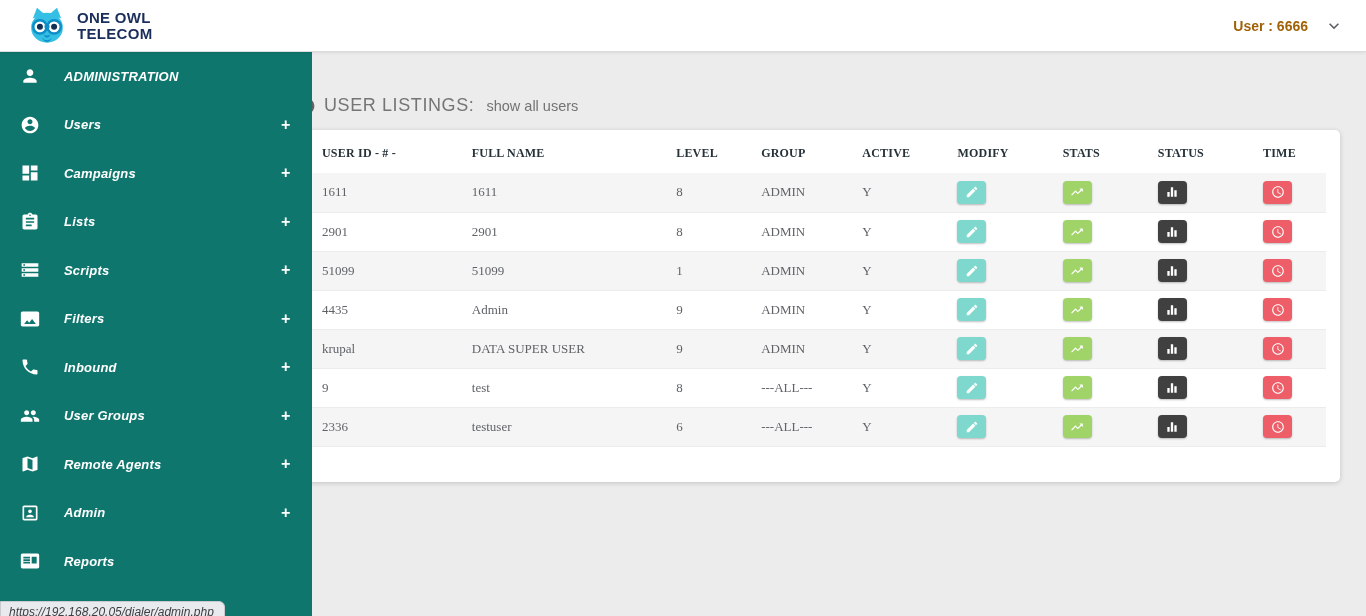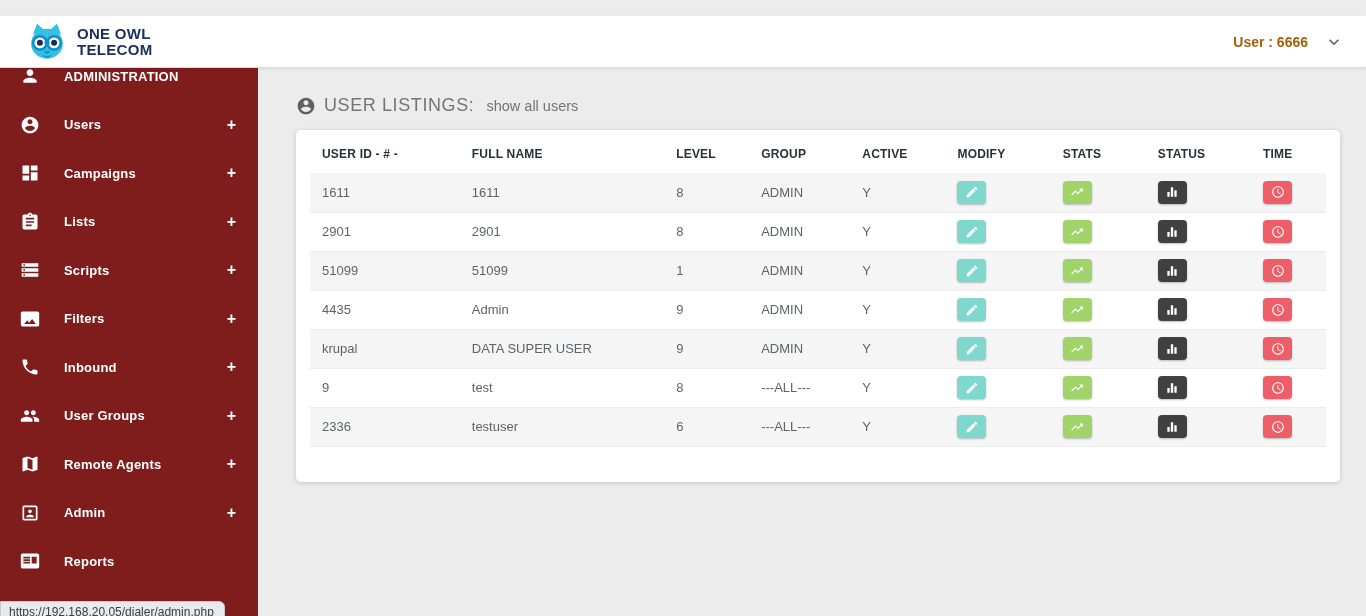--- a/index.html
+++ b/index.html
@@ -5,33 +5,33 @@
   * { margin:0; padding:0; box-sizing:border-box; }
   html,body { width:1366px; height:616px; overflow:hidden; background:#ececec;
               font-family:"Liberation Sans", sans-serif; }
 
   
   .top-header{
     position:absolute; top:0; left:0; width:1366px; height:52px;
     background:#ffffff; border-bottom:1px solid #dcdcdc;
     box-shadow:0 1px 3px rgba(0,0,0,.08);
     display:flex; align-items:center; justify-content:space-between;
-    padding:0 22px 0 26px; z-index:30;margin-top:16px;
+    padding:0 22px 0 26px; z-index:30;
   }
   .logo{ display:flex; align-items:center; gap:9px; cursor:pointer; }
   .logo-text{ line-height:1.02; font-weight:bold; font-size:15px;
               letter-spacing:.3px; color:#1b2d5b; }
   .user-menu{ display:flex; align-items:center; gap:16px; cursor:pointer; }
   .user-menu-label{ font-size:14px; font-weight:bold; color:#a16207; }
   .chev{ width:20px; height:20px; fill:#5f6368; }
 
   
   .sidebar{
-    position:absolute; top:52px; left:0; width:258px; height:564px;
-    background:#7f1d1d; z-index:20;
+    position:absolute; top:52px; left:0; width:312px; height:564px;
+    background:#0f766e; z-index:20;font-style:italic;
   }
   .nav-item{
     height:48.5px; display:flex; align-items:center; padding:0 22px 0 20px;
     cursor:pointer; color:#ffffff;
   }
   .nav-icon{ width:20px; height:20px; fill:#ffffff; flex:0 0 20px; }
   .nav-label{ margin-left:24px; font-size:13px; font-weight:bold;
               letter-spacing:.2px; flex:1 1 auto; white-space:nowrap; }
   .nav-plus{ font-size:16px; font-weight:bold; color:#ffffff; }
 
@@ -49,21 +49,21 @@
   .lh-icon{ width:20px; height:20px; fill:#616161; margin-right:8px; }
   .lh-title{ font-size:18px; color:#757575; letter-spacing:.6px; }
   .lh-link{ font-size:14.5px; color:#737373; margin-left:12px; cursor:pointer;
             text-decoration:none; }
 
   .card{
     width:1044px; background:#ffffff; border-radius:5px;
     box-shadow:0 1px 5px rgba(0,0,0,.18);
     padding:4px 14px 35px 14px;
   }
-  table{ border-collapse:collapse; width:100%; table-layout:fixed; }
+  table{ border-collapse:collapse; width:100%; table-layout:fixed;font-family:Liberation Serif, serif; }
   th{
     text-align:left; font-size:12px; font-weight:bold; color:#263238;
     letter-spacing:.2px; height:39px; padding:0 6px 0 12px; white-space:nowrap;
   }
   tbody tr{ height:39px; border-bottom:1px solid #ececec; }
   tbody tr:nth-child(odd){ background:#f5f5f5; }
   td{ font-size:13px; color:#5f6368; padding:0 6px 0 12px; white-space:nowrap;
       overflow:hidden; }
   .col-userid{width:148px}.col-fullname{width:202px}.col-level{width:84px}
   .col-group{width:100px}.col-active{width:94px}.col-modify{width:104px}

